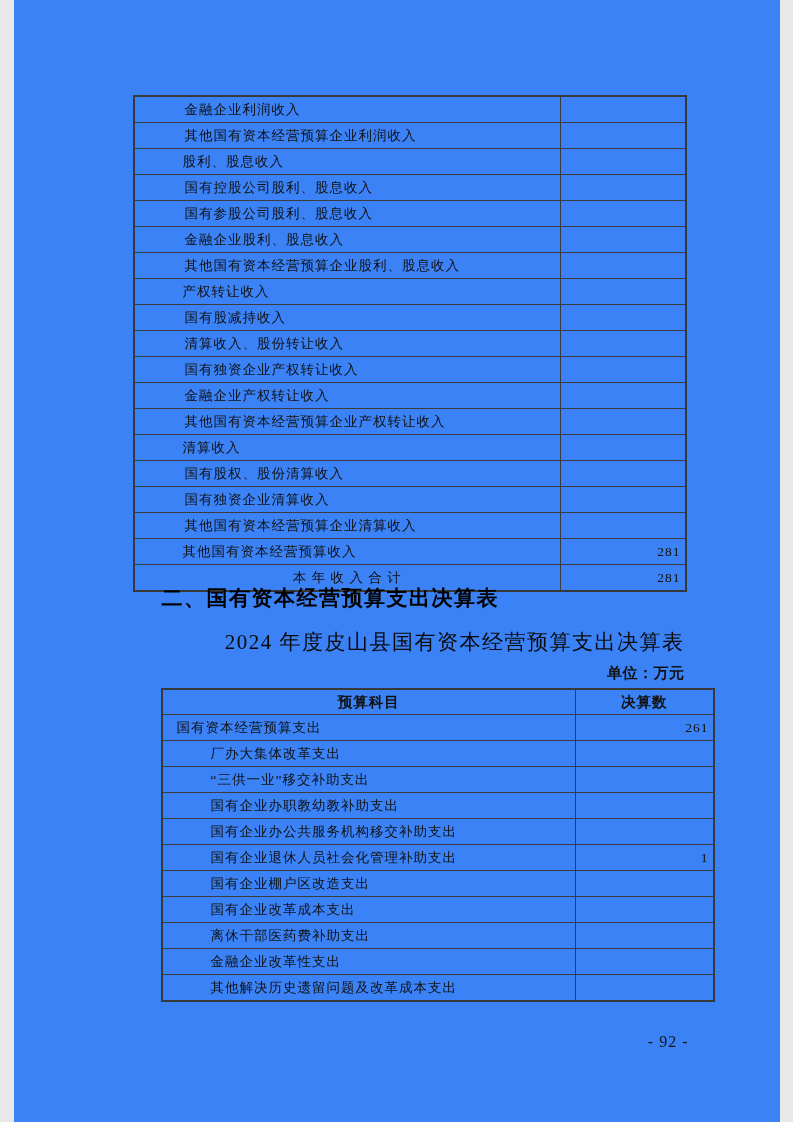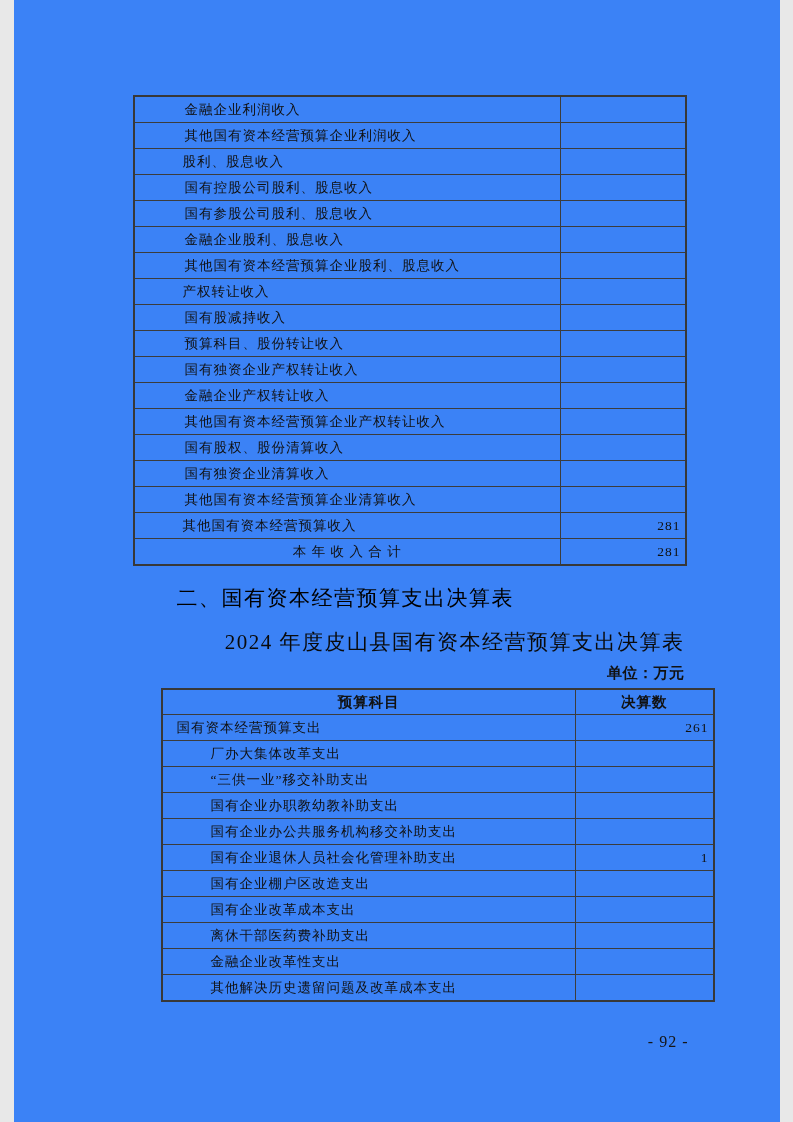--- a/index.html
+++ b/index.html
@@ -44,23 +44,23 @@
   }
   td.subject { text-align:left; }
   td.subject.ind-0 { padding-left:14px; }
   td.subject.ind-1 { padding-left:26px; }
   td.subject.ind-2 { padding-left:48px; }
   td.subject.ind-3 { padding-left:50px; }
   td.subject.center { text-align:center; padding-left:0; }
   td.value { text-align:right; padding-right:4px; }
   .section-heading {
     position:absolute;
-    left:163px; top:584px;
+    left:148px; top:584px;
     font-size:21px;
-    font-weight:normal;
+    font-weight:bold;
     letter-spacing:1.5px;
     color:#000000;
   }
   .table-title {
     position:absolute;
     left:119px; top:628px;
     width:552px;
     text-align:right;
     font-size:21px;
     letter-spacing:1.5px;
@@ -126,33 +126,37 @@
         </tr>
         <tr>
           <td class="subject ind-2">产权转让收入</td>
           <td class="value"></td>
         </tr>
         <tr>
           <td class="subject ind-3">国有股减持收入</td>
           <td class="value"></td>
         </tr>
         <tr>
-          <td class="subject ind-3">预算科目、股份转让收入</td>
+          <td class="subject ind-3">清算收入、股份转让收入</td>
           <td class="value"></td>
         </tr>
         <tr>
           <td class="subject ind-3">国有独资企业产权转让收入</td>
           <td class="value"></td>
         </tr>
         <tr>
           <td class="subject ind-3">金融企业产权转让收入</td>
           <td class="value"></td>
         </tr>
         <tr>
           <td class="subject ind-3">其他国有资本经营预算企业产权转让收入</td>
+          <td class="value"></td>
+        </tr>
+        <tr>
+          <td class="subject ind-2">清算收入</td>
           <td class="value"></td>
         </tr>
         <tr>
           <td class="subject ind-3">国有股权、股份清算收入</td>
           <td class="value"></td>
         </tr>
         <tr>
           <td class="subject ind-3">国有独资企业清算收入</td>
           <td class="value"></td>
         </tr>

